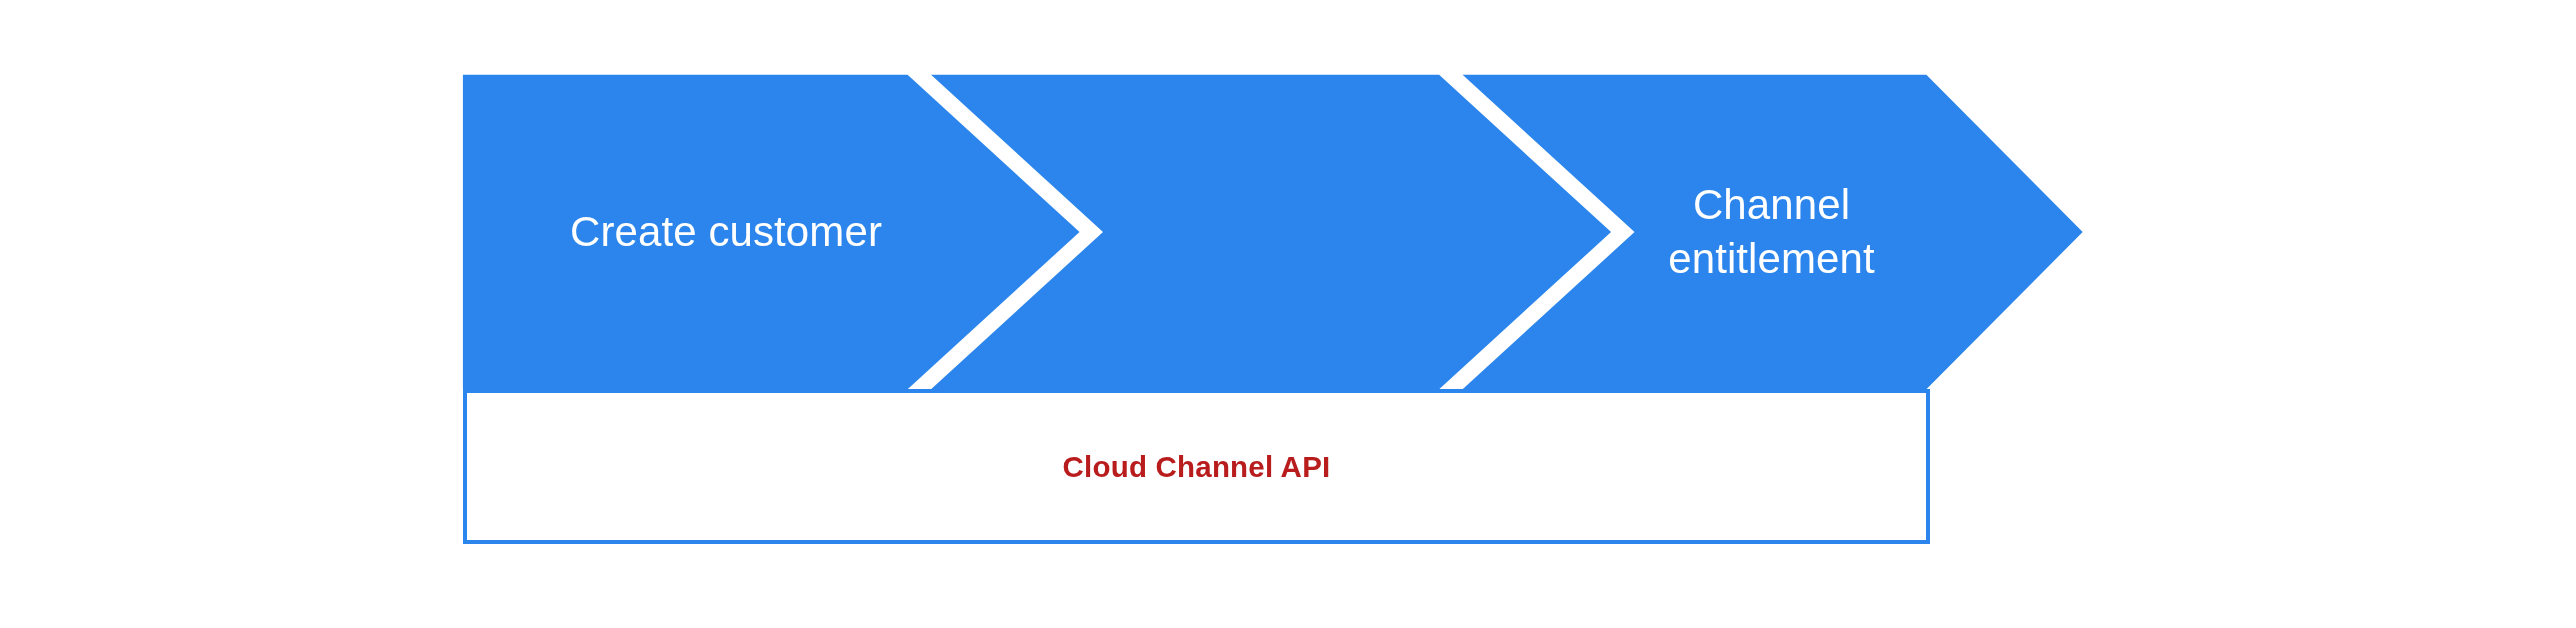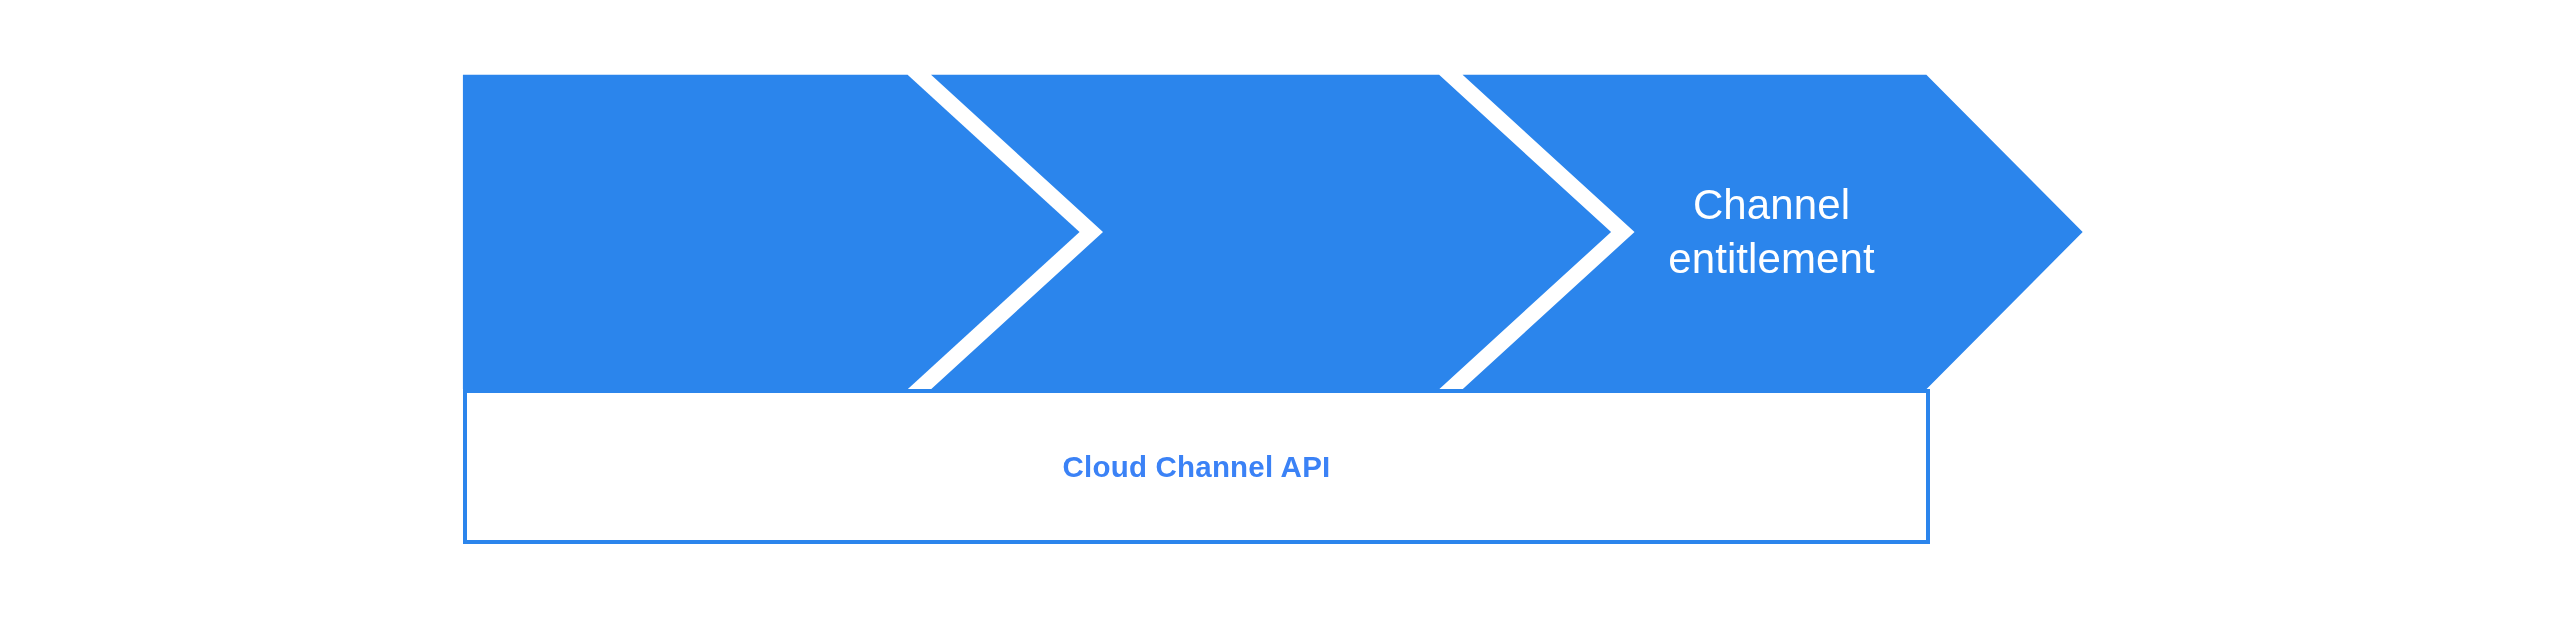--- a/index.html
+++ b/index.html
@@ -71,21 +71,21 @@
     height: 155px;
     box-sizing: border-box;
     border: 4.3px solid #2B85EC;
     background: #ffffff;
     display: flex;
     align-items: center;
     justify-content: center;
   }
 
   #api-box-label {
-    color: #3b82f6;
+    color: #b91c1c;
     font-size: 29.5px;
     font-weight: 700;
     letter-spacing: 0.2px;
     text-align: center;
     -webkit-font-smoothing: antialiased;
   }
 </style>
 </head>
 <body>
 
@@ -111,20 +111,21 @@
     <path fill="#2B85EC" d="M 1684 86
              L 2218 86
              L 2398 267
              L 2218 448
              L 1684 448
              L 1882 267
              Z"></path>
   </svg>
 
   <div id="step-labels">
+    <div class="step-label" id="step-label-0">Create customer</div>
 
 
     <div class="step-label" id="step-label-2">Channel
 entitlement</div>
   </div>
 
   <div id="api-box">
     <span id="api-box-label">Cloud Channel API</span>
   </div>
 

